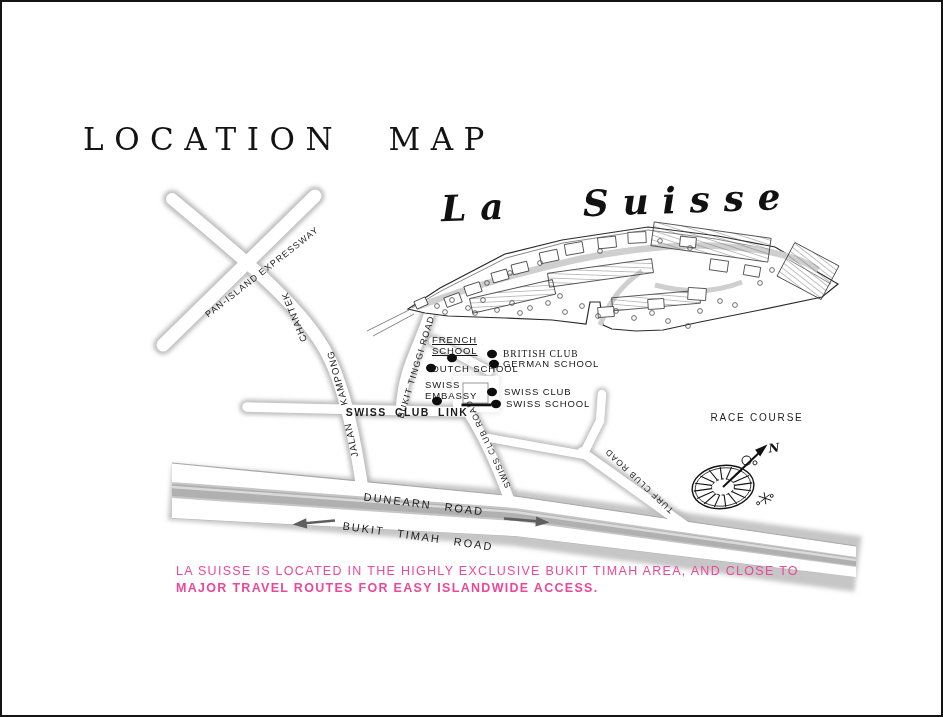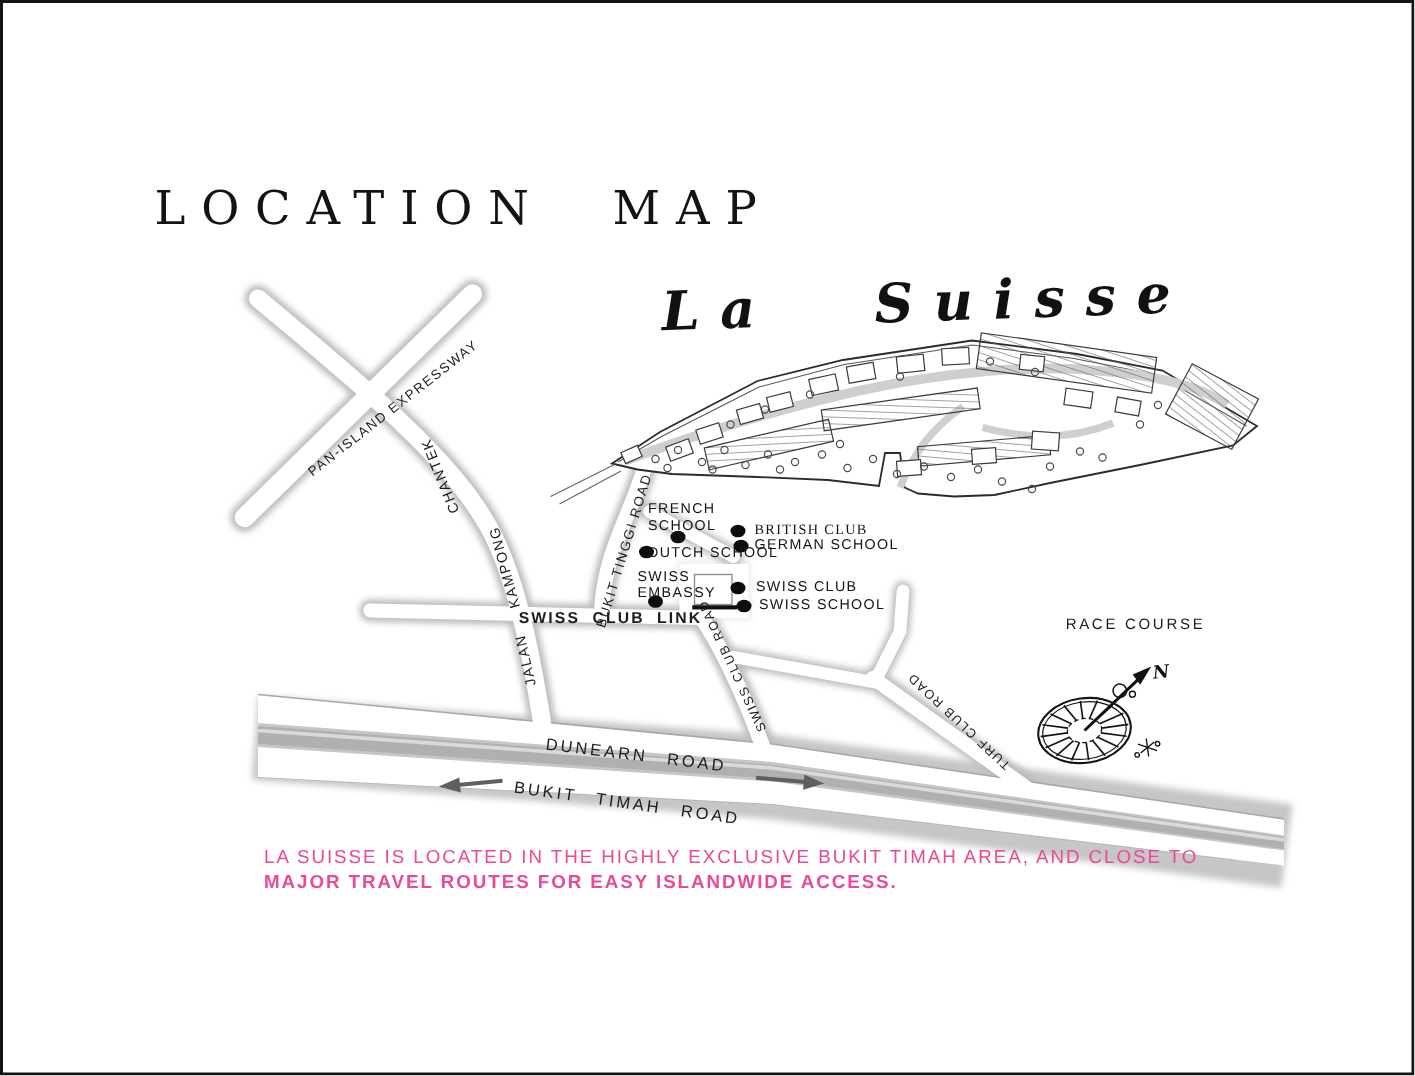--- a/index.html
+++ b/index.html
@@ -1,20 +1,20 @@
 <!DOCTYPE html>
 <html><head>
 <meta charset="utf-8">
 <style>
   html,body{margin:0;padding:0;background:#e8e8e8;}
   .page{position:relative;width:943px;height:717px;background:#ffffff;overflow:hidden;
         font-family:"Liberation Sans",sans-serif;}
   .frame{position:absolute;inset:0;border:2px solid #141414;pointer-events:none;}
   .title{position:absolute;left:83px;top:121px;font-family:"DejaVu Serif",serif;
-         font-size:31px;color:#131313;letter-spacing:.34em;word-spacing:.8em;white-space:nowrap;margin-left:20px;}
+         font-size:31px;color:#131313;letter-spacing:.34em;word-spacing:.8em;white-space:nowrap;}
   .script{position:absolute;left:441px;top:181px;font-family:"DejaVu Serif",serif;
           font-style:italic;font-weight:bold;font-size:36px;color:#111;
           letter-spacing:.38em;word-spacing:1.1em;transform:rotate(-2deg);white-space:nowrap;}
   .lbl{position:absolute;transform:translate(-50%,-50%);white-space:nowrap;color:#1c1c1c;
        font-size:9.5px;letter-spacing:1.1px;}
   .poi{position:absolute;white-space:nowrap;color:#151515;font-size:9.5px;letter-spacing:.9px;line-height:10.5px;}
   .cap{position:absolute;left:176px;color:#ec4899;font-size:12.5px;letter-spacing:1.3px;white-space:nowrap;}
   svg{position:absolute;left:0;top:0;}
   .nlab{position:absolute;font-family:"DejaVu Serif",serif;font-style:italic;font-weight:bold;
         font-size:12px;color:#111;transform:translate(-50%,-50%) rotate(-6deg);}
@@ -215,21 +215,21 @@
   <div class="lbl" style="left:337px;top:378px;transform:translate(-50%,-50%) rotate(-105deg);">KAMPONG</div>
   <div class="lbl" style="left:351px;top:440px;transform:translate(-50%,-50%) rotate(-103deg);">JALAN</div>
   <div class="lbl" style="left:416px;top:367px;transform:translate(-50%,-50%) rotate(-73deg);font-size:9px;">BUKIT TINGGI ROAD</div>
   <div class="lbl" style="left:407px;top:412px;font-size:10.5px;letter-spacing:1.4px;word-spacing:4px;font-weight:bold;">SWISS CLUB LINK</div>
   <div class="lbl" style="left:488px;top:444px;transform:translate(-50%,-50%) rotate(-115deg);font-size:8.5px;">SWISS CLUB ROAD</div>
   <div class="lbl" style="left:639px;top:481px;transform:translate(-50%,-50%) rotate(-137deg);font-size:8.5px;">TURF CLUB ROAD</div>
   <div class="lbl" style="left:424px;top:504px;transform:translate(-50%,-50%) rotate(7deg);font-size:11px;letter-spacing:2px;word-spacing:8px;">DUNEARN ROAD</div>
   <div class="lbl" style="left:418px;top:536px;transform:translate(-50%,-50%) rotate(8deg);font-size:11px;letter-spacing:2px;word-spacing:8px;">BUKIT TIMAH ROAD</div>
   <div class="lbl" style="left:757px;top:417px;font-size:10px;letter-spacing:1.8px;">RACE COURSE</div>
 
-  <div class="poi" style="left:432px;top:335px;">
+  <div class="poi" style="left:432px;top:335px;text-decoration:underline;">
     <div>FRENCH</div>
     <div>SCHOOL</div>
   </div>
   <div class="poi" style="left:503px;top:349px;font-family:Liberation Serif, serif;">BRITISH CLUB</div>
   <div class="poi" style="left:503px;top:359px;">GERMAN SCHOOL</div>
   <div class="poi" style="left:432px;top:364px;">DUTCH SCHOOL</div>
   <div class="poi" style="left:425px;top:380px;">
     <div>SWISS</div>
     <div>EMBASSY</div>
   </div>

